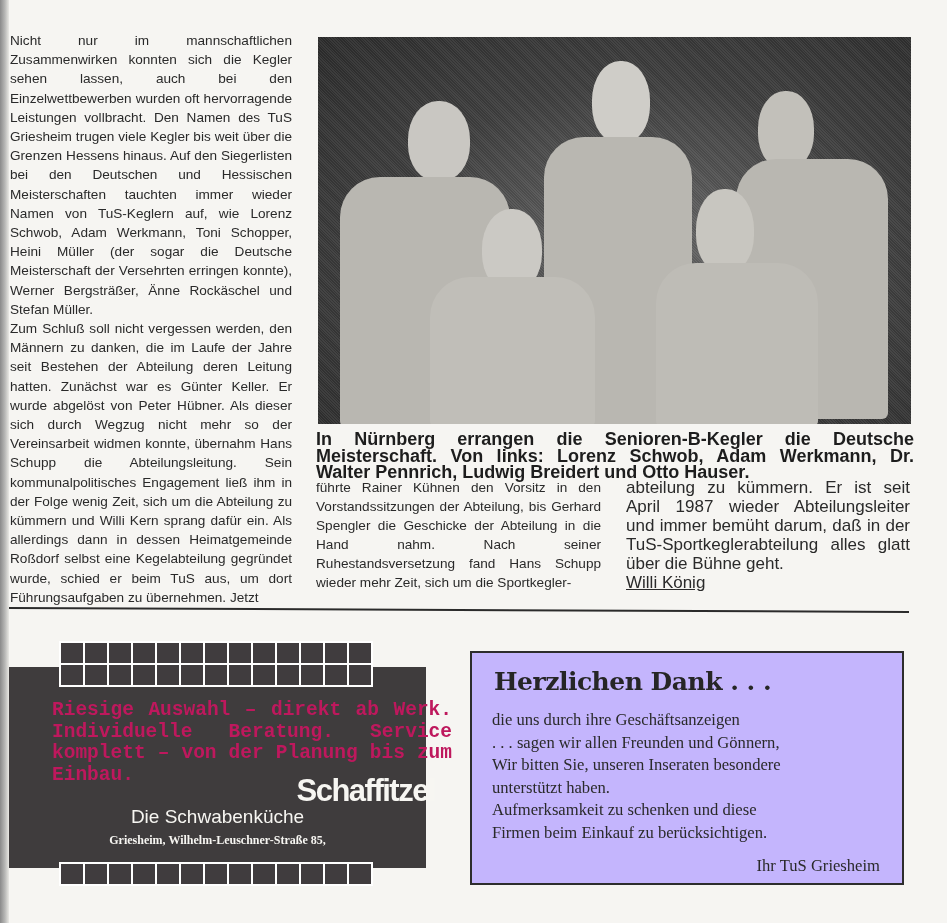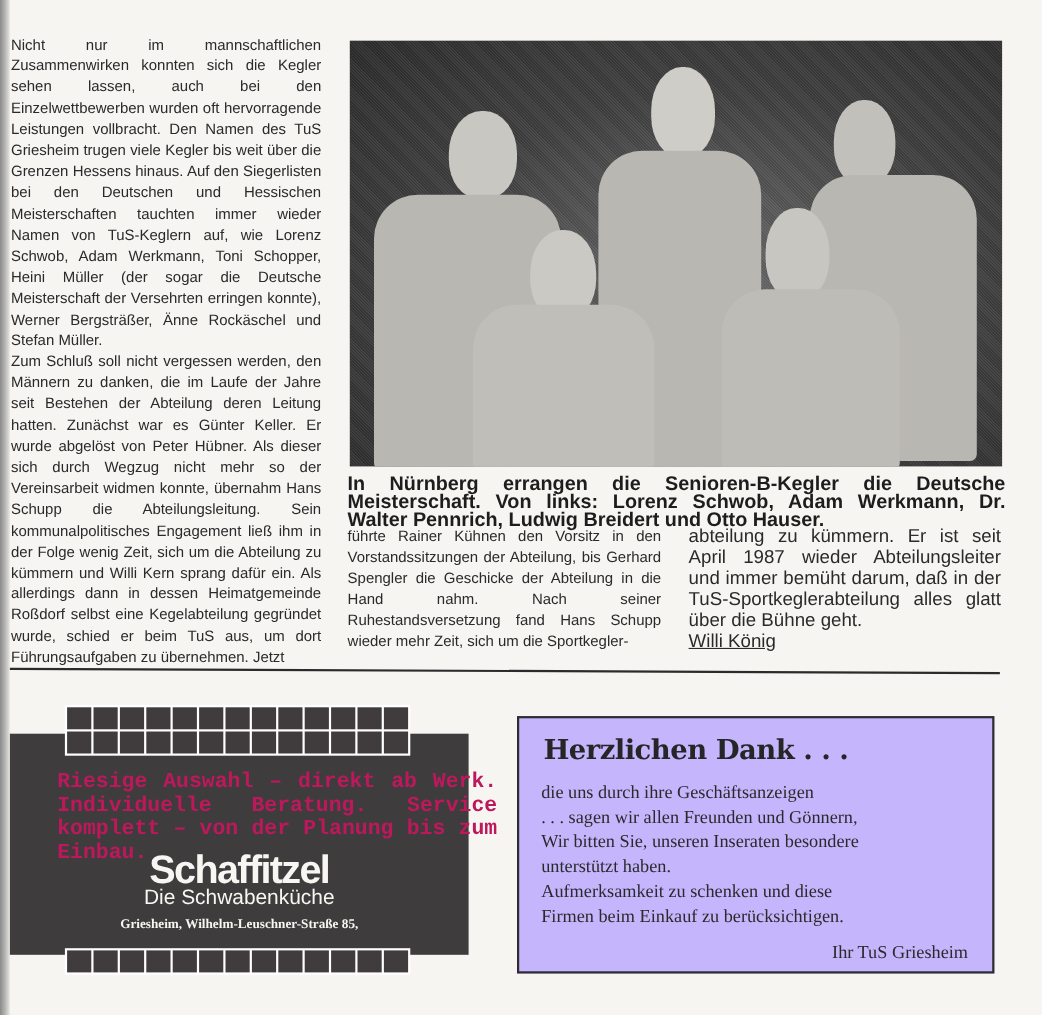--- a/index.html
+++ b/index.html
@@ -63,21 +63,21 @@
     position: absolute; left: 12px; top: 700px; width: 400px;
     font-family: Liberation Mono, monospace; font-weight: bold;
     color: #be185d; font-size: 19.5px; line-height: 21.5px; text-align: justify; margin-left: 40px;
   }
   .ad-brand {
     position: absolute; left: 0; top: 775px; width: 435px; text-align: center;
     color: #f7f6f2;
   }
   .ad-brand .name {
     font-family: "Liberation Sans", sans-serif; font-weight: bold;
-    font-size: 36px; letter-spacing: -1.5px; line-height: 32px;
+    font-size: 31px; letter-spacing: -1.5px; line-height: 32px; text-align: right;
   }
   .ad-brand .sub {
     font-family: "Liberation Sans", sans-serif; font-size: 19px; line-height: 20px;
   }
   .ad-brand .addr {
     font-family: "Liberation Serif", serif; font-weight: bold; font-size: 12px;
     line-height: 16px; margin-top: 5px;
   }
   
   .thanks {

